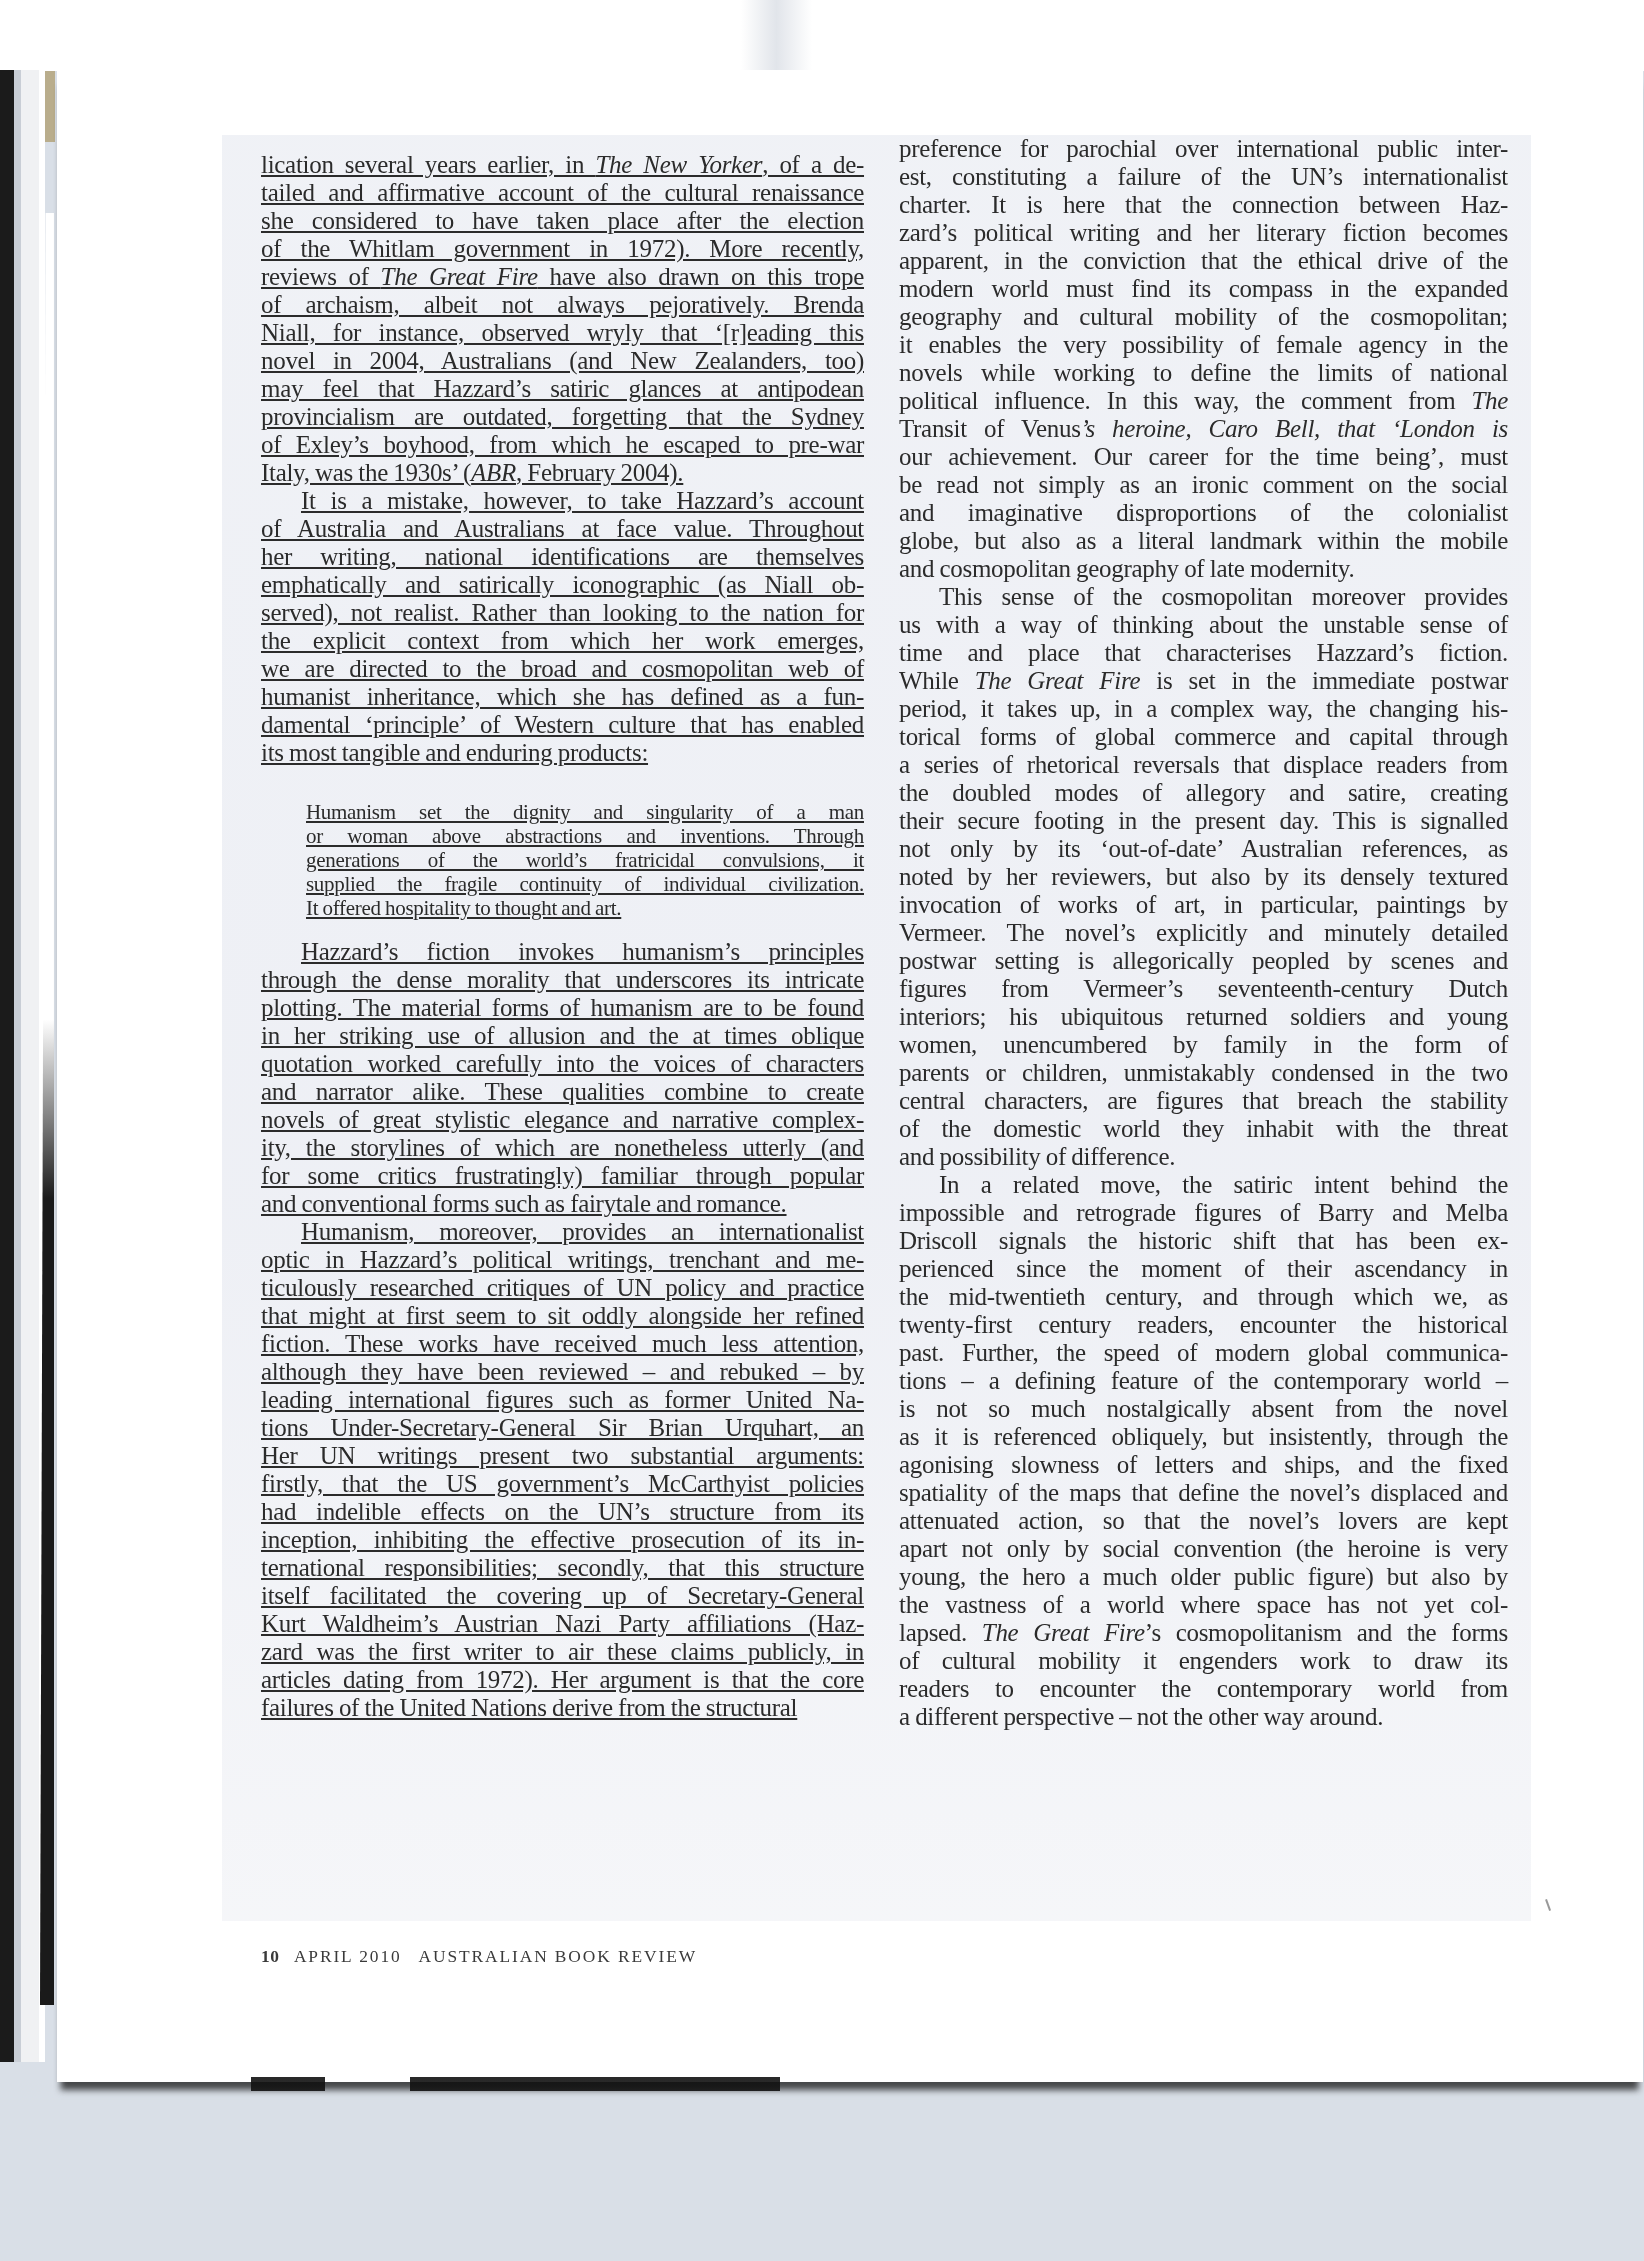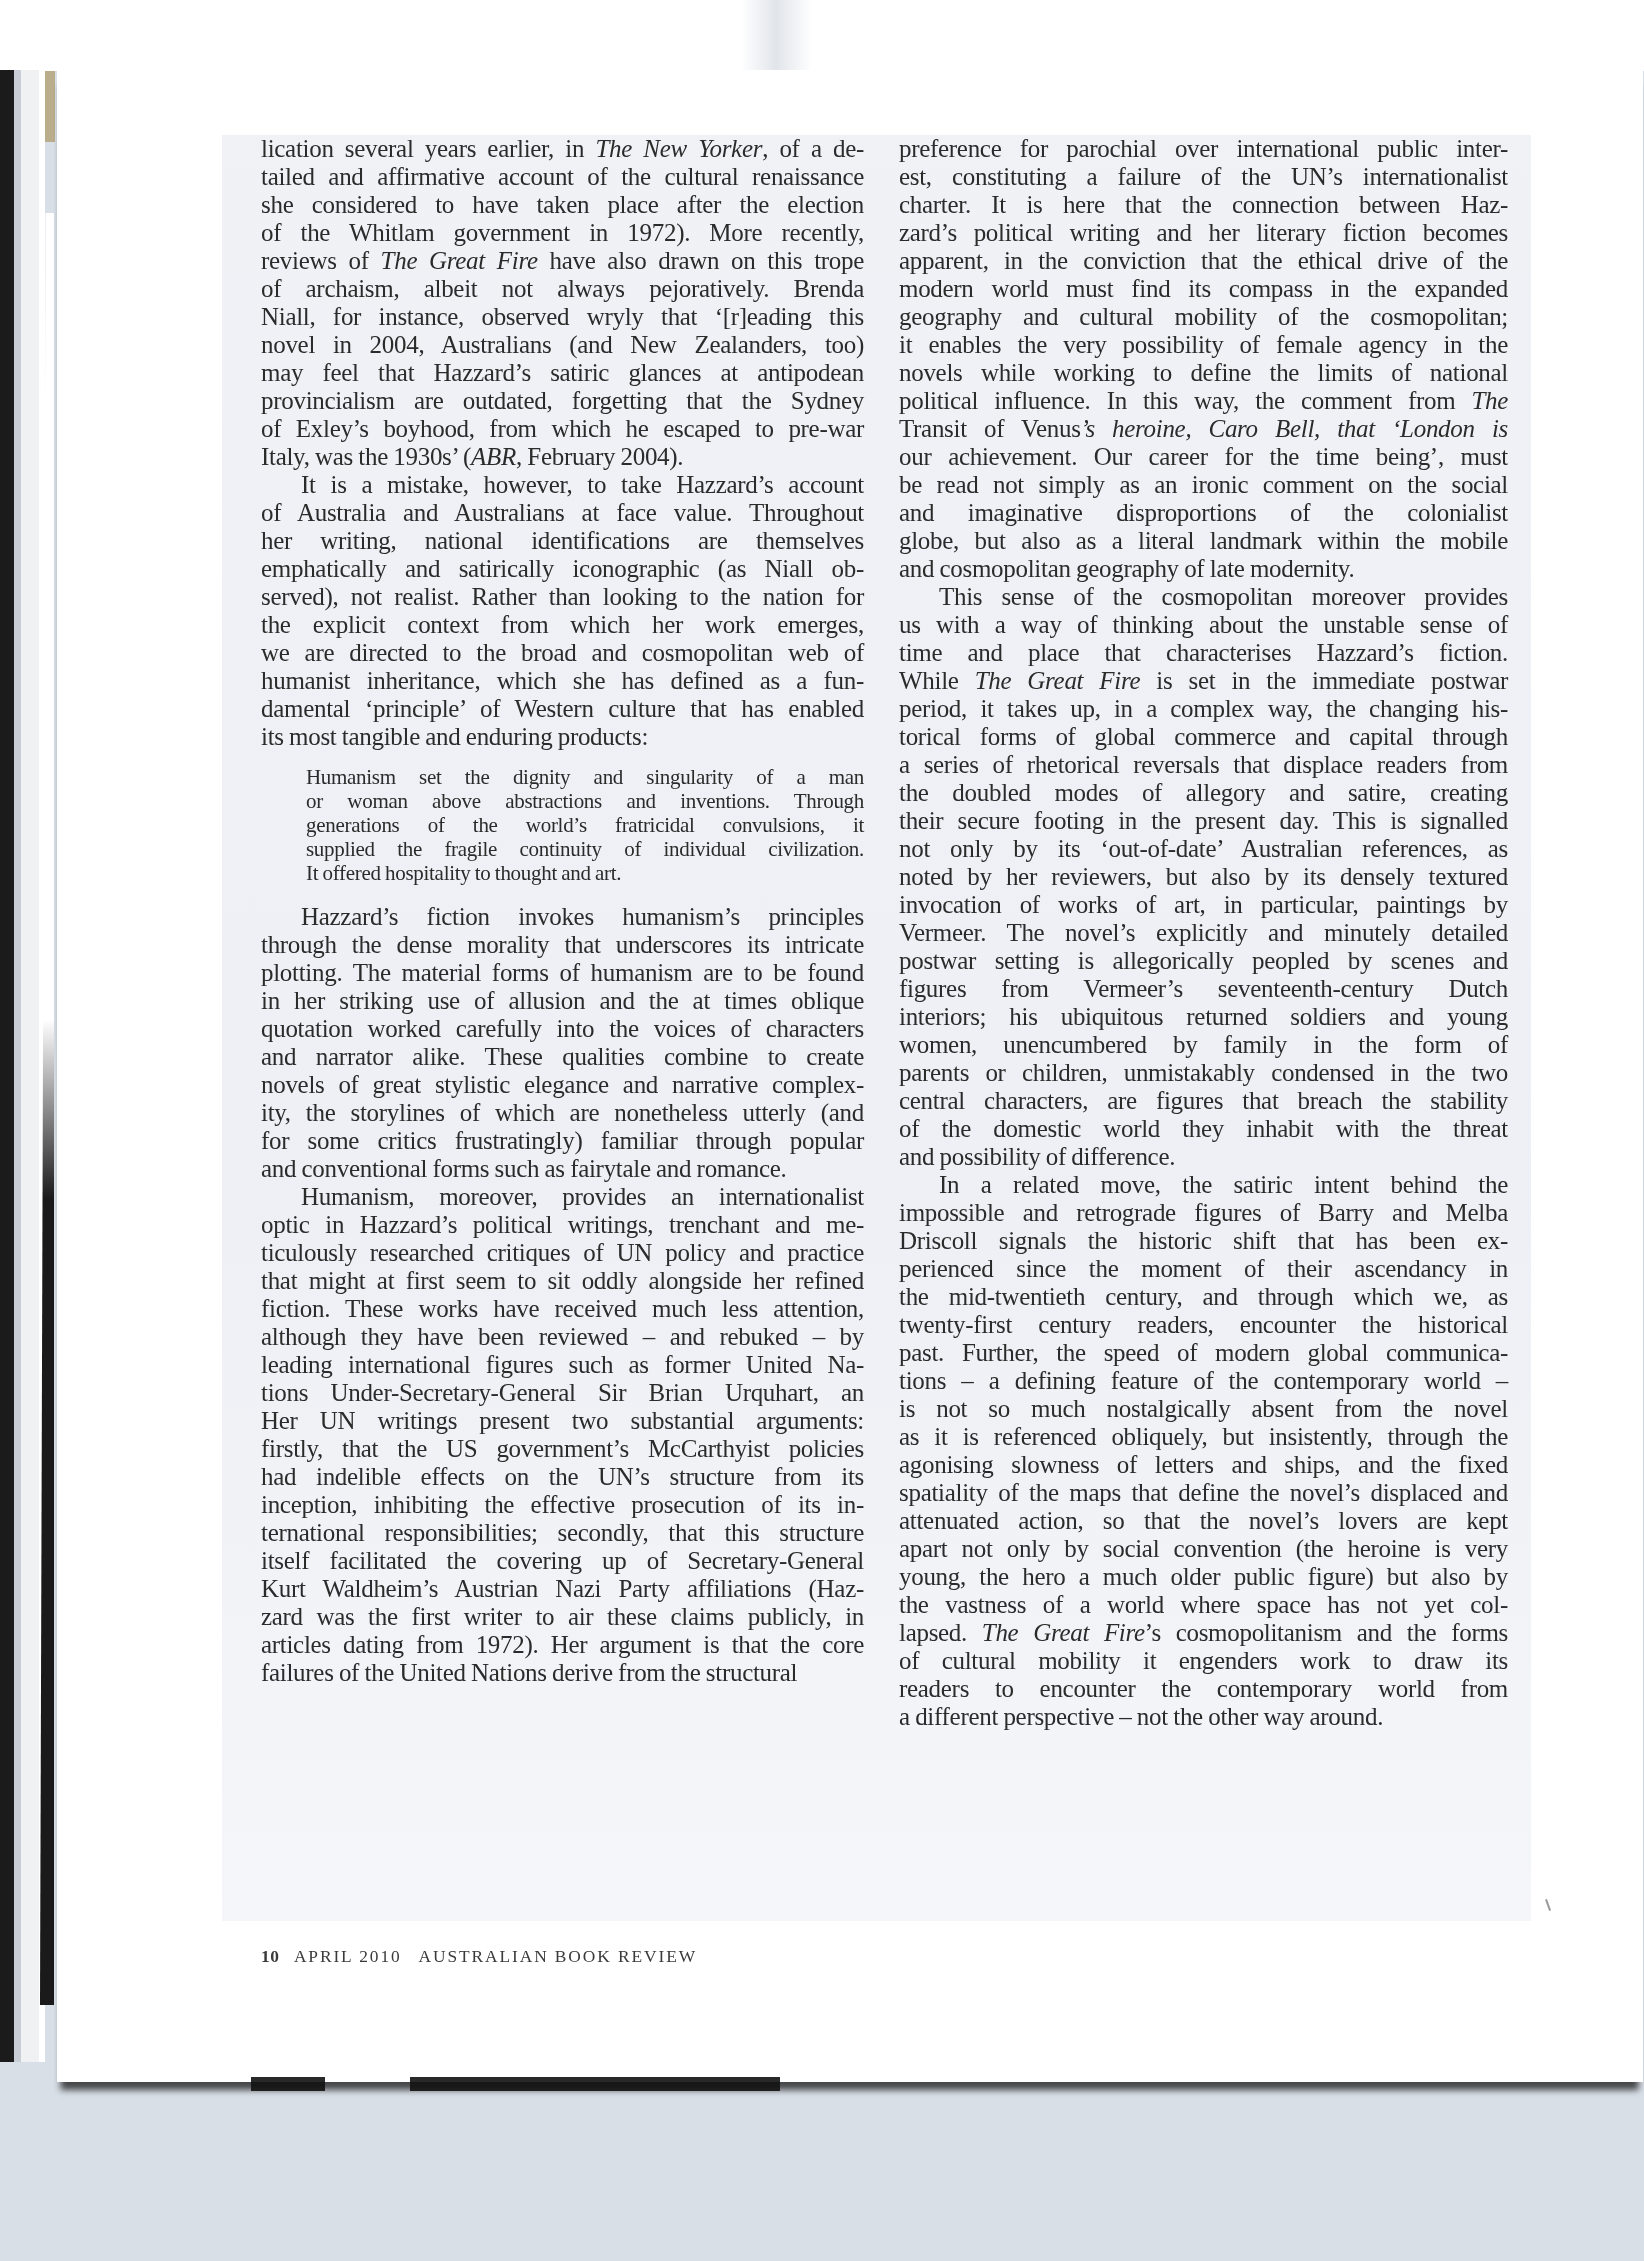--- a/index.html
+++ b/index.html
@@ -41,23 +41,23 @@
   .col {
     position: absolute; top: 0; font-size: 25px; line-height: 28px;
     letter-spacing: -0.3px; word-spacing: -0.6px;
   }
   .col .ln {
     display: block; height: 28px; white-space: nowrap;
     text-align: justify; text-align-last: justify;
   }
   .col .ln.last { text-align-last: left; }
   .col .ln.indent { padding-left: 40px; }
-  .col-left { left: 261px; top: 135px; width: 603px; }
+  .col-left { left: 261px; top: 151px; width: 603px; text-decoration: underline; }
   .col-right { left: 899px; top: 135px; width: 609px; }
-  .quote { font-size: 21px; line-height: 24px; padding-left: 45px; margin-top: 14px; margin-bottom: 18px; }
+  .quote { font-size: 21px; line-height: 24px; padding-left: 45px; margin-top: 33px; margin-bottom: 18px; }
   .quote .ln { height: 24px; }
   i, em { font-style: italic; }
   .footer {
     position: absolute; left: 261px; top: 1946px; font-size: 17.4px;
     letter-spacing: 1.9px; color: #3a3a3a; white-space: nowrap;
   }
   .footer .pnum { font-weight: bold; letter-spacing: 0.6px; margin-right: 9px; }
   .footer .date { margin-right: 11.6px; }
   .bottom-bar {
     position: absolute; left: 251px; top: 2077px; width: 529px; height: 14px;

